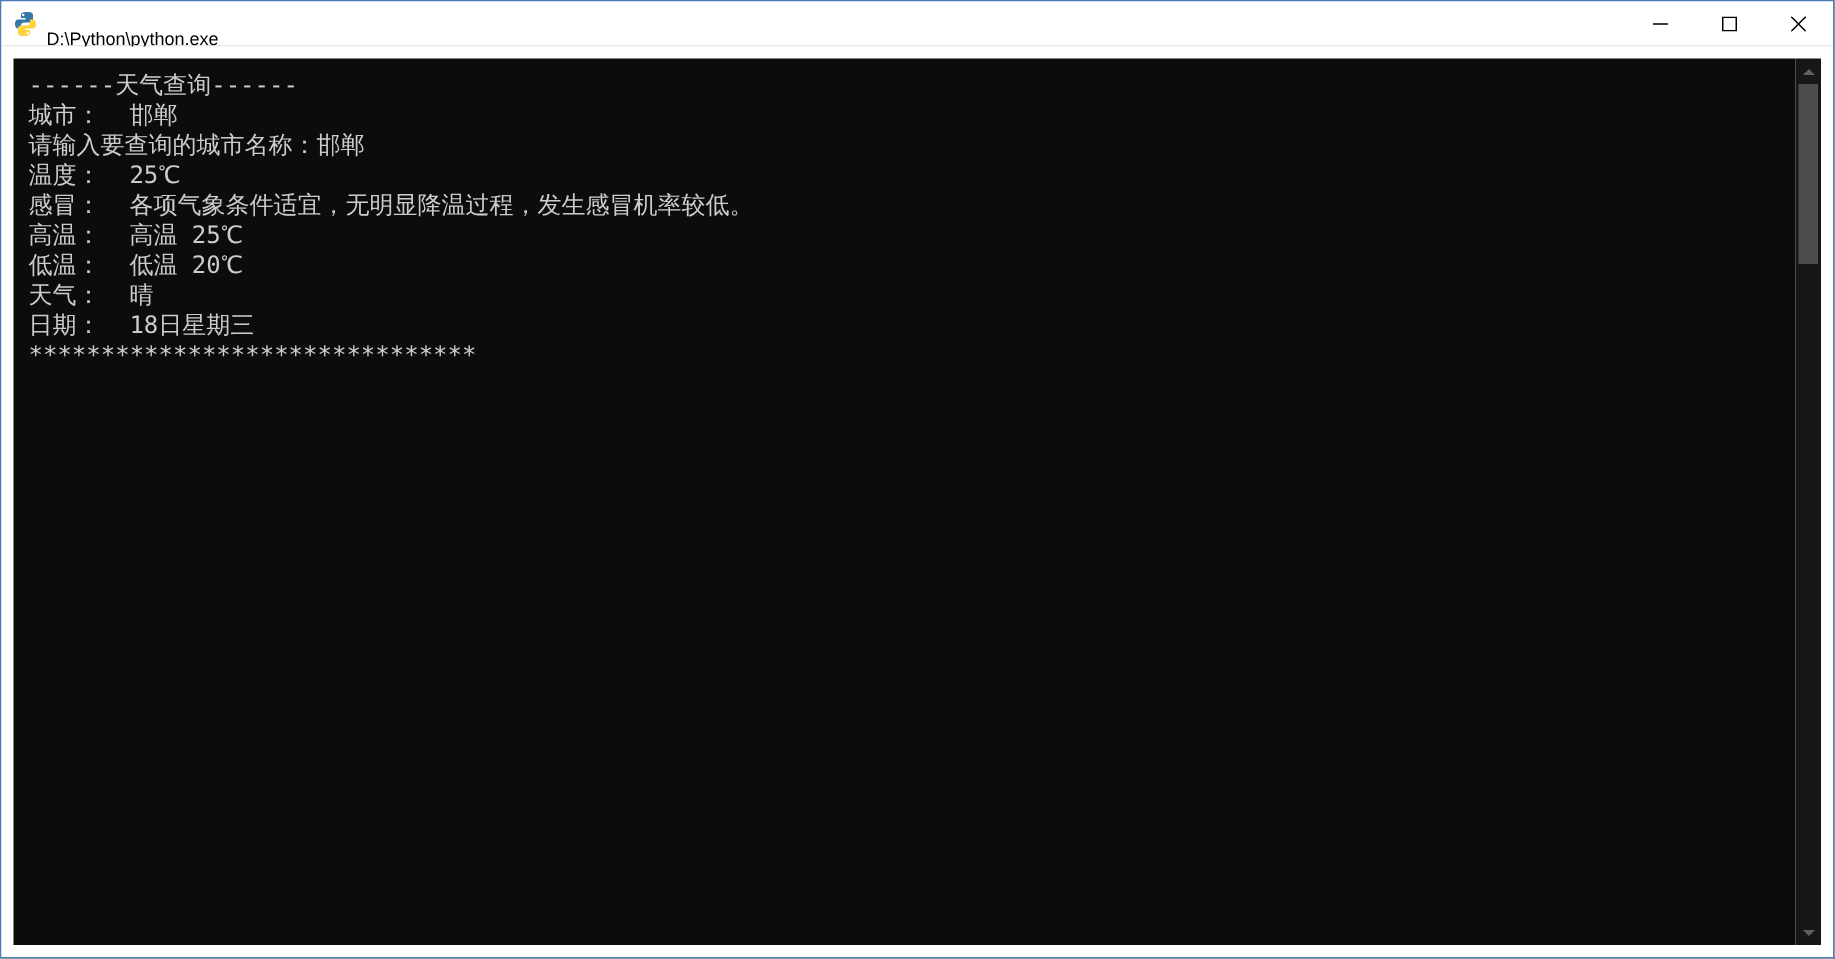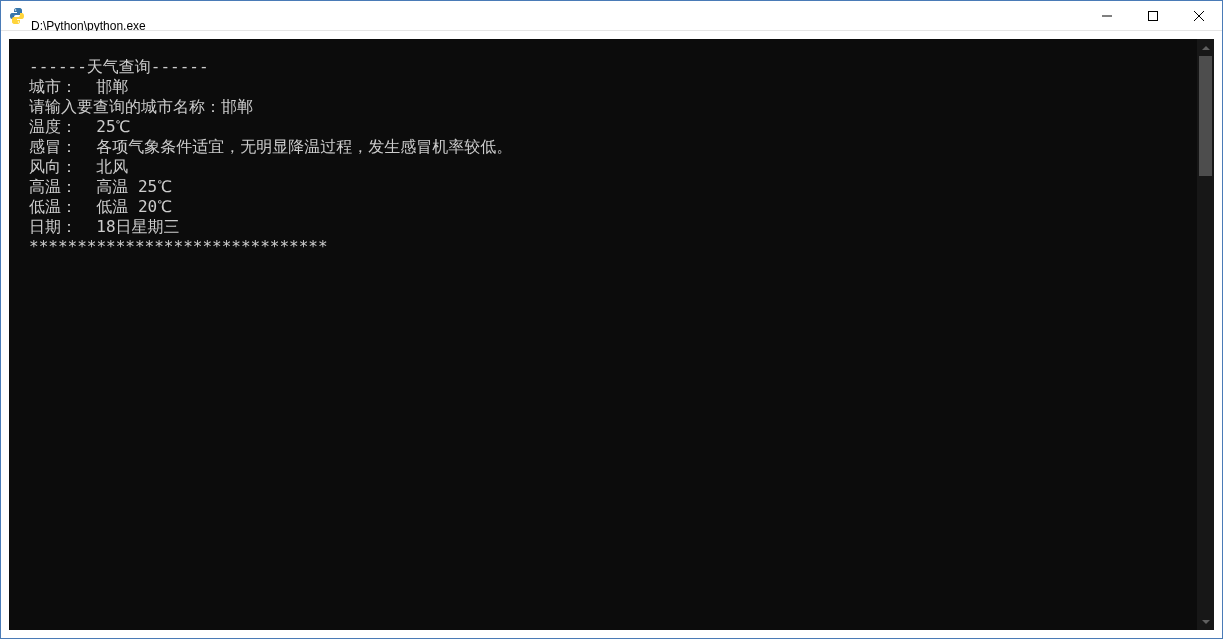--- a/index.html
+++ b/index.html
@@ -68,21 +68,21 @@
       background: #ffffff;
       padding: 8px;
     }
     .console {
       flex: 1;
       background: #0c0c0c;
       color: #cccccc;
       font-family: "NSimSun", "SimSun", "Consolas", monospace;
       font-size: 16px;
       line-height: 20px;
-      padding: 18px;
+      padding: 8px;
       overflow: hidden;
       position: relative;
     }
     .console-content {
       padding: 0 2px;
     }
     .console-line {
       white-space: pre;
     }
     .scrollbar-vertical {
@@ -156,23 +156,23 @@
     </div>
   </div>
   <div class="console-area">
     <div class="console">
       <div class="console-content">
         <div class="console-line">------天气查询------</div>
         <div class="console-line">城市：  邯郸</div>
         <div class="console-line">请输入要查询的城市名称：邯郸</div>
         <div class="console-line">温度：  25℃</div>
         <div class="console-line">感冒：  各项气象条件适宜，无明显降温过程，发生感冒机率较低。</div>
-        <div class="console-line">风向：  北风</div>
         <div class="console-line">高温：  高温 25℃</div>
         <div class="console-line">低温：  低温 20℃</div>
+        <div class="console-line">天气：  晴</div>
         <div class="console-line">日期：  18日星期三</div>
         <div class="console-line">*******************************</div>
       </div>
     </div>
     <div class="scrollbar-vertical">
       <div class="scrollbar-arrow up">
         <svg width="8" height="4" viewBox="0 0 8 4">
           <path d="M0 4 L4 0 L8 4 Z" fill="#606060"></path>
         </svg>
       </div>

